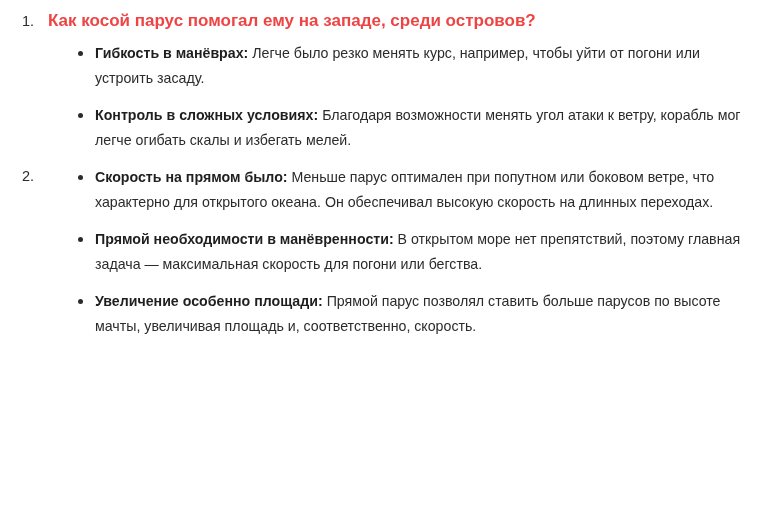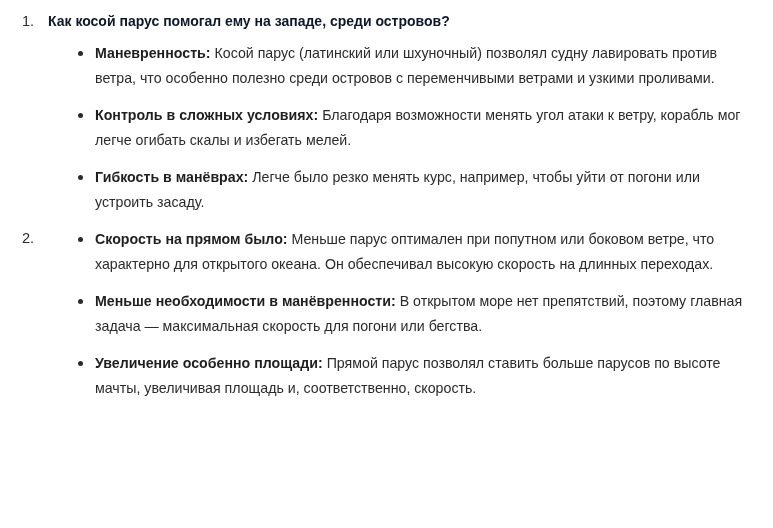--- a/index.html
+++ b/index.html
@@ -32,24 +32,24 @@
   li.question > .qnum {
     position: absolute;
     left: 8px;
     top: 0;
     font-size: 14.5px;
     line-height: 22px;
     color: #2b2b2b;
     font-weight: 400;
   }
   .qtext {
-    font-size: 14px;
+    font-size: 17px;
     line-height: 22px;
     font-weight: bold;
-    color: #0f172a;
+    color: #ef4444;
     display: block;
     margin-bottom: 2px;
   }
   ul.bullets {
     list-style: none;
     margin: 0;
     padding: 0 0 0 30px;
   }
   li.bullet {
     position: relative;
@@ -84,39 +84,36 @@
 <body>
 
 <div class="doc">
   <ol class="qlist">
 
     <li class="question">
       <span class="qnum">1.</span>
       <span class="qtext">Как косой парус помогал ему на западе, среди островов?</span>
       <ul class="bullets">
         <li class="bullet">
-          <span class="blabel">Маневренность:</span><span class="btext"> Косой парус (латинский или шхуночный) позволял судну лавировать против ветра, что особенно полезно среди островов с переменчивыми ветрами и узкими проливами.</span>
+          <span class="blabel">Гибкость в манёврах:</span><span class="btext"> Легче было резко менять курс, например, чтобы уйти от погони или устроить засаду.</span>
         </li>
         <li class="bullet">
           <span class="blabel">Контроль в сложных условиях:</span><span class="btext"> Благодаря возможности менять угол атаки к ветру, корабль мог легче огибать скалы и избегать мелей.</span>
-        </li>
-        <li class="bullet">
-          <span class="blabel">Гибкость в манёврах:</span><span class="btext"> Легче было резко менять курс, например, чтобы уйти от погони или устроить засаду.</span>
         </li>
       </ul>
     </li>
 
     <li class="question q2block">
       <span class="qnum">2.</span>
       <ul class="bullets">
         <li class="bullet">
           <span class="blabel">Скорость на прямом было:</span><span class="btext"> Меньше парус оптимален при попутном или боковом ветре, что характерно для открытого океана. Он обеспечивал высокую скорость на длинных переходах.</span>
         </li>
         <li class="bullet">
-          <span class="blabel">Меньше необходимости в манёвренности:</span><span class="btext"> В открытом море нет препятствий, поэтому главная задача — максимальная скорость для погони или бегства.</span>
+          <span class="blabel">Прямой необходимости в манёвренности:</span><span class="btext"> В открытом море нет препятствий, поэтому главная задача — максимальная скорость для погони или бегства.</span>
         </li>
         <li class="bullet">
           <span class="blabel">Увеличение особенно площади:</span><span class="btext"> Прямой парус позволял ставить больше парусов по высоте мачты, увеличивая площадь и, соответственно, скорость.</span>
         </li>
       </ul>
     </li>
 
   </ol>
 </div>
 

